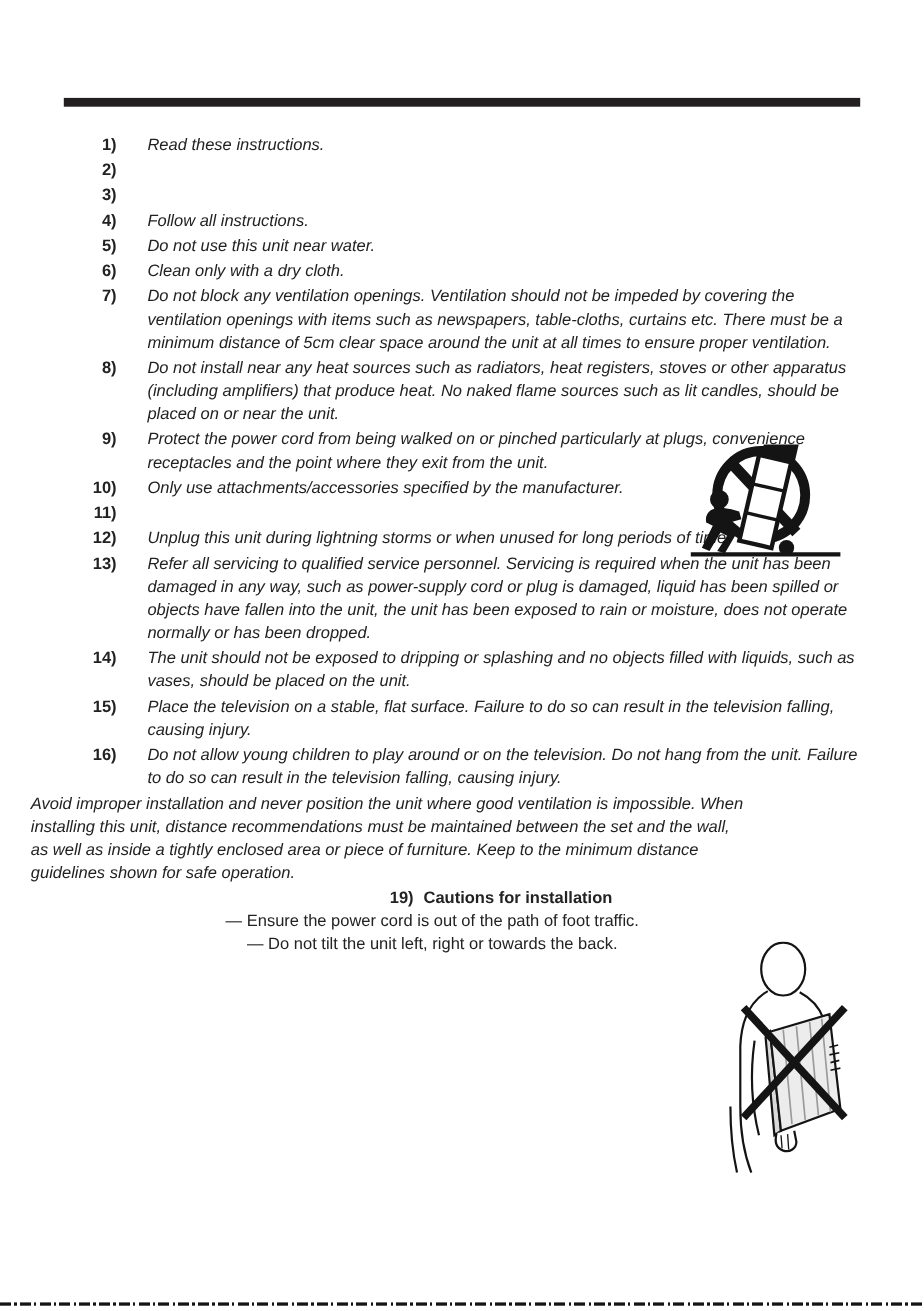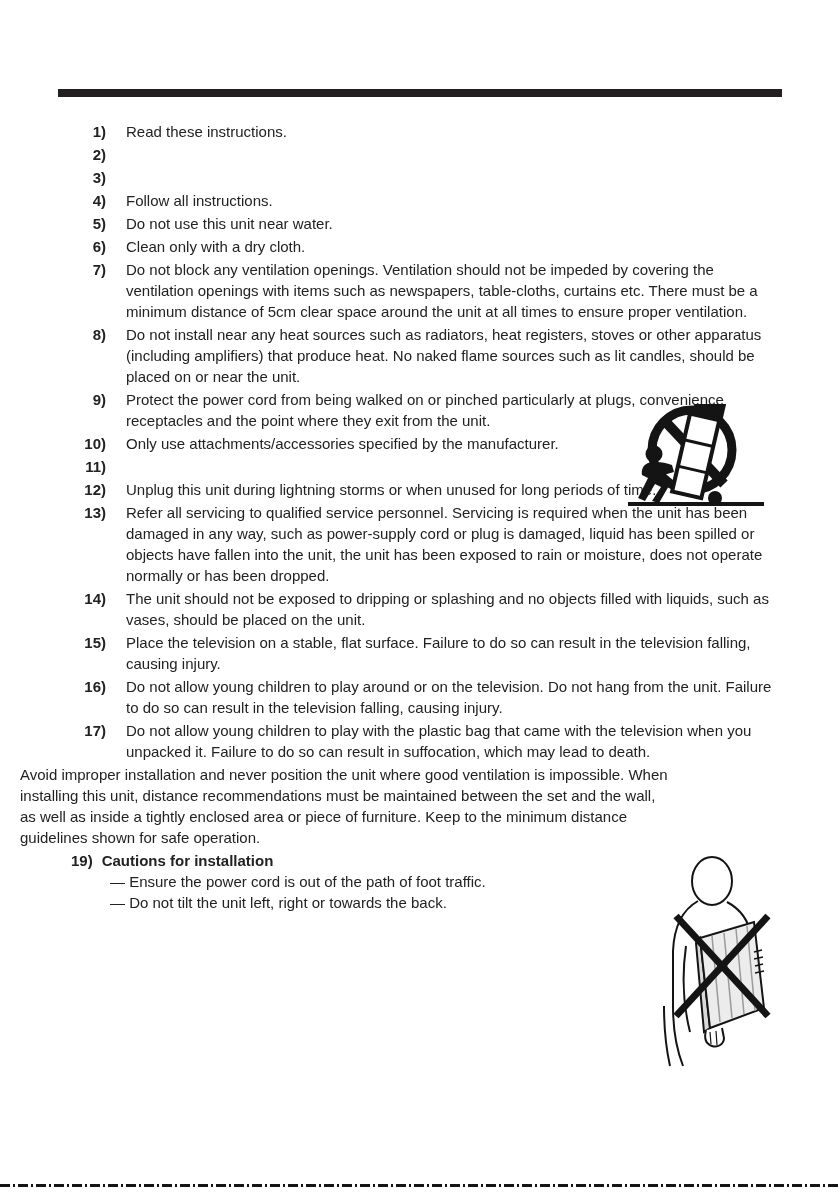--- a/index.html
+++ b/index.html
@@ -5,23 +5,23 @@
   html,body{margin:0;padding:0;}
   body{
     width:840px;height:1192px;position:relative;background:#ffffff;
     font-family:"Liberation Sans", sans-serif;color:#222222;
     font-size:15px;line-height:21px;overflow:hidden;
   }
   .top-rule{position:absolute;left:58px;top:89px;width:724px;height:8px;background:#231f20;}
   .list{position:absolute;left:0;top:121px;width:840px;}
   .item{display:flex;margin-bottom:2px;}
   .num{flex:0 0 106px;width:106px;text-align:right;font-weight:bold;white-space:nowrap;}
-  .txt{margin-left:20px;width:650px;}
+  .txt{margin-left:28px;width:650px;font-style:italic;}
   .item.narrow .txt{width:500px;}
-  .item19{margin-top:1px;}
+  .item19{margin-top:1px;text-align:center;}
   .item19 .head{font-weight:bold;margin-left:71px;}
   .item19 .head .num19{margin-right:9px;}
   .bullets{margin-left:110px;width:566px;}
   .bullet{text-indent:-22px;padding-left:22px;}
   .cart-icon{position:absolute;left:612px;top:404px;width:158px;height:106px;}
   .carry-icon{position:absolute;left:650px;top:856px;width:150px;height:212px;}
   .cut-line{
     position:absolute;left:0;top:1184px;width:840px;height:3px;
     background:repeating-linear-gradient(90deg,#141414 0px,#141414 10px,transparent 10px,transparent 13px,#141414 13px,#141414 15px,transparent 15px,transparent 18px);
   }
@@ -88,24 +88,20 @@
     </div>
     <div class="item">
       <span class="num">15)</span>
       <div class="txt">Place the television on a stable, flat surface.  Failure to do so can result in the television falling, causing injury.</div>
     </div>
     <div class="item">
       <span class="num">16)</span>
       <div class="txt">Do not allow young children to play around or on the television.  Do not hang from the unit. Failure to do so can result in the television falling, causing injury.</div>
     </div>
     <div class="item">
-      <span class="num">17)</span>
-      <div class="txt">Do not allow young children to play with the plastic bag that came with the television when you unpacked it.  Failure to do so can result in suffocation, which may lead to death.</div>
-    </div>
-    <div class="item">
       <div class="txt">Avoid improper installation and never position the unit where good ventilation is impossible. When installing this unit, distance recommendations must be maintained between the set and the wall, as well as inside a tightly enclosed area or piece of furniture. Keep to the minimum distance guidelines shown for safe operation.</div>
     </div>
     <div class="item19">
       <div class="head"><span class="num19">19)</span><span>Cautions for installation</span></div>
       <div class="bullets">
         <div class="bullet">— Ensure the power cord is out of the path of foot traffic.</div>
         <div class="bullet">— Do not tilt the unit left, right or towards the back.</div>
       </div>
     </div>
   </div>

